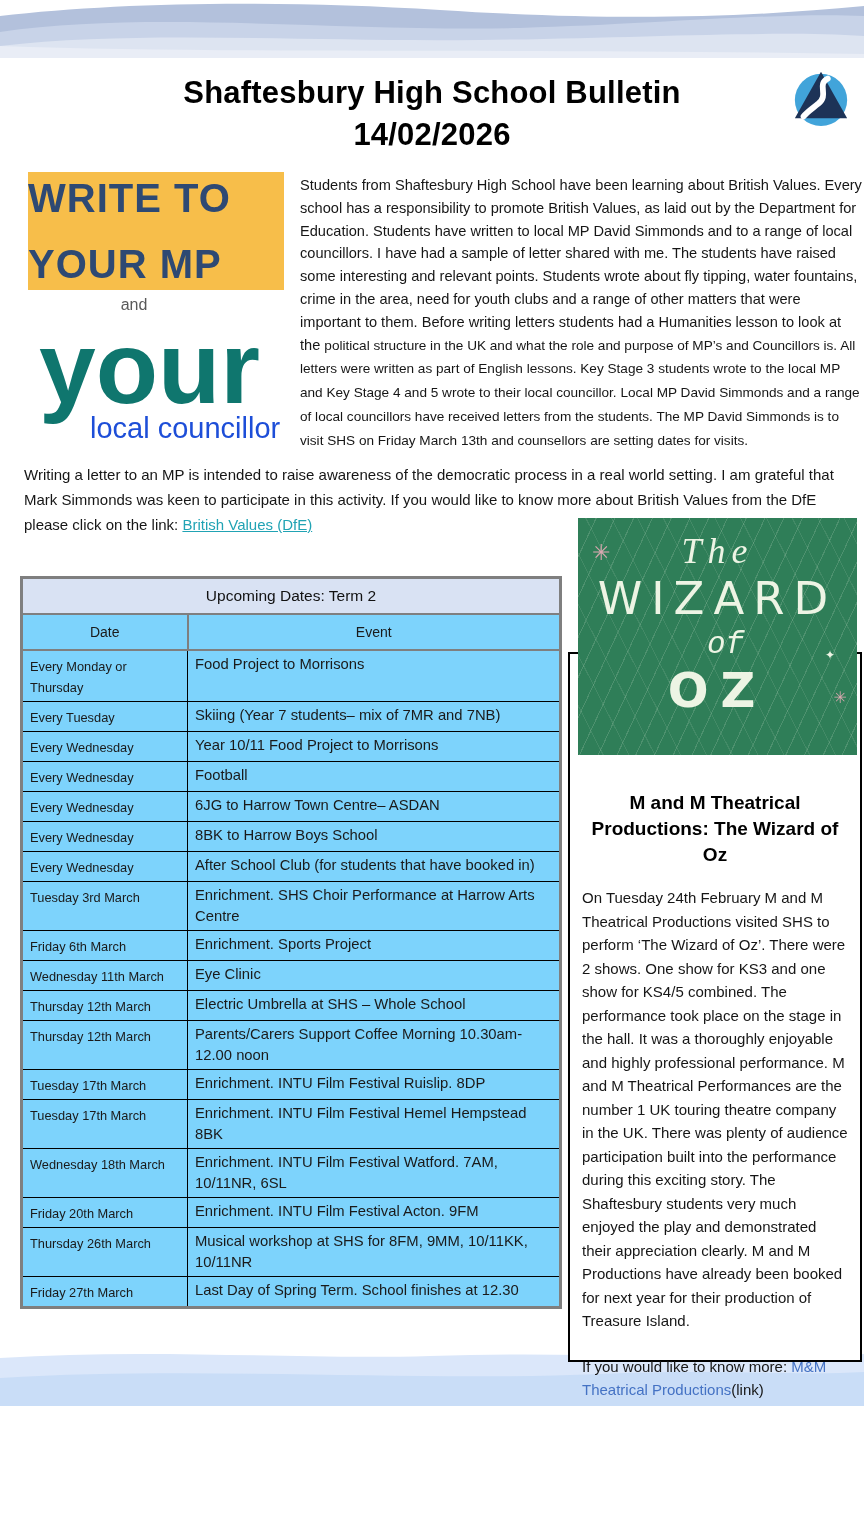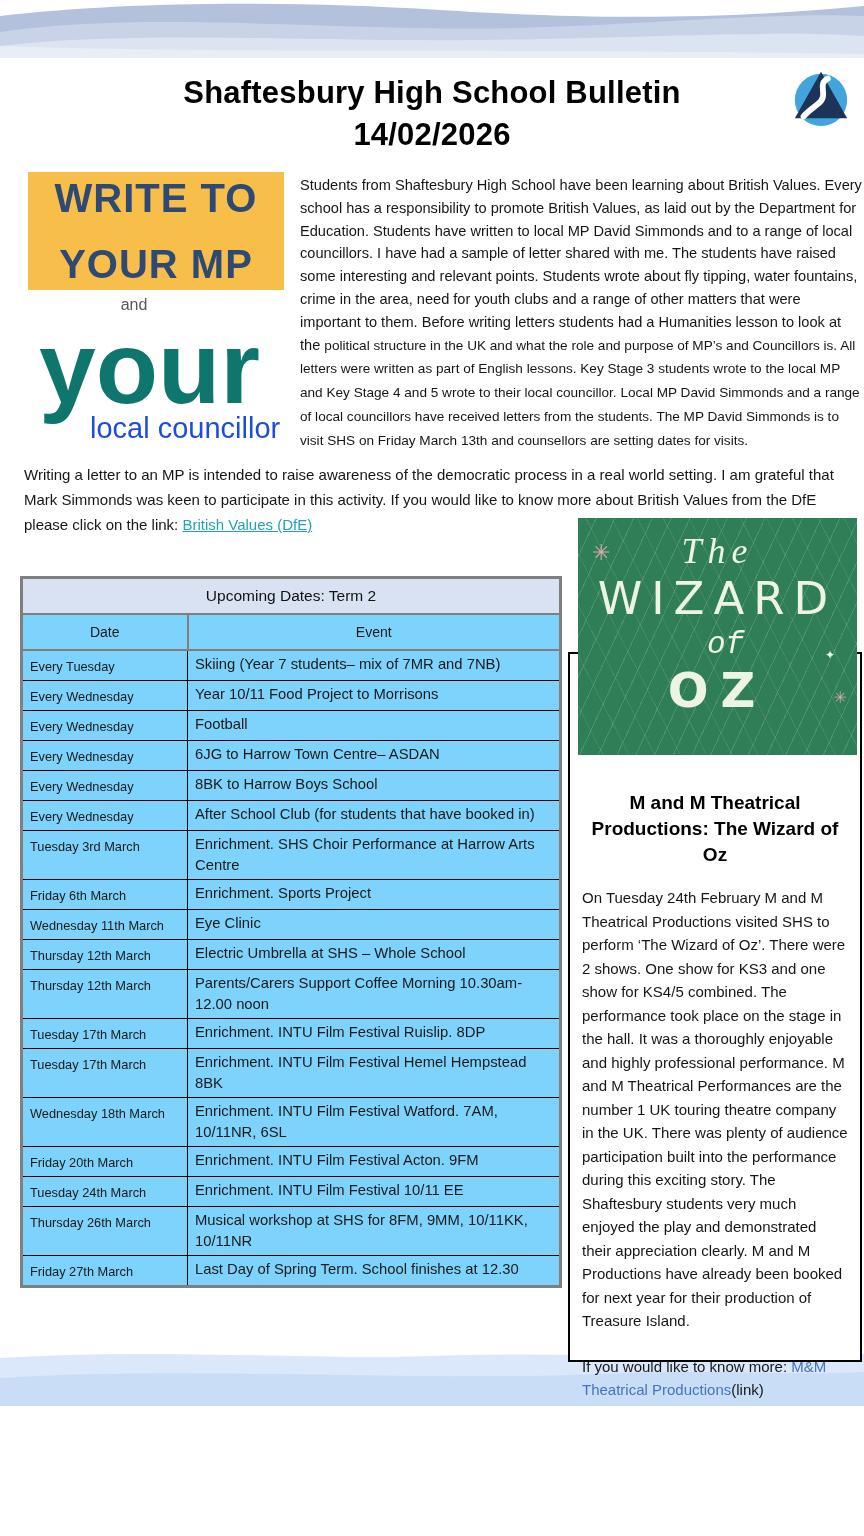--- a/index.html
+++ b/index.html
@@ -11,21 +11,21 @@
   .footer-wave{position:absolute;bottom:0;left:0;width:864px;height:62px;}
 
   
   .title-block{position:absolute;top:72px;left:0;width:864px;text-align:center;color:#000;}
   .title-line{font-weight:bold;font-size:31px;line-height:42px;letter-spacing:0.2px;}
 
   .logo{position:absolute;top:66px;left:790px;width:62px;height:64px;}
 
   
   .mp-yellow{position:absolute;left:28px;top:172px;width:256px;height:118px;background:#f7be4a;
-             display:flex;flex-direction:column;justify-content:center;text-align:center;gap:16px;}
+             display:flex;flex-direction:column;justify-content:center;gap:16px;}
   .mp-yellow span{font-weight:bold;font-size:40px;line-height:50px;color:#2e4973;letter-spacing:1px;}
   .mp-and{position:absolute;left:28px;top:296px;width:212px;text-align:center;font-size:16px;color:#595959;}
   .your-wrap{position:absolute;left:30px;top:322px;width:260px;height:122px;}
   .your-word{position:absolute;left:9px;top:-6px;font-size:102px;line-height:104px;font-weight:bold;
              color:#0f766e;letter-spacing:0px;}
   .local-councillor{position:absolute;left:60px;top:90px;font-size:29px;color:#1d4ed8;}
 
   
   .intro-p{position:absolute;left:300px;top:174px;width:562px;font-size:14.6px;line-height:22.8px;color:#161616;}
   .intro-p .smaller{font-size:13.6px;}
@@ -119,20 +119,24 @@
       <tr>
         <th class="t-title" colspan="2">Upcoming Dates: Term 2</th>
       </tr>
       <tr>
         <th class="t-col t-col-date">Date</th>
         <th class="t-col">Event</th>
       </tr>
     </thead>
     <tbody>
         <tr>
+          <td class="c-date">Every Monday or Thursday</td>
+          <td class="c-event">Food Project to Morrisons</td>
+        </tr>
+        <tr>
           <td class="c-date">Every Tuesday</td>
           <td class="c-event">Skiing (Year 7 students– mix of 7MR and 7NB)</td>
         </tr>
         <tr>
           <td class="c-date">Every Wednesday</td>
           <td class="c-event">Year 10/11 Food Project to Morrisons</td>
         </tr>
         <tr>
           <td class="c-date">Every Wednesday</td>
           <td class="c-event">Football</td>
@@ -177,24 +181,20 @@
           <td class="c-date">Tuesday 17th March</td>
           <td class="c-event">Enrichment. INTU Film Festival Hemel Hempstead 8BK</td>
         </tr>
         <tr>
           <td class="c-date">Wednesday 18th March</td>
           <td class="c-event">Enrichment. INTU Film Festival Watford. 7AM, 10/11NR, 6SL</td>
         </tr>
         <tr>
           <td class="c-date">Friday 20th March</td>
           <td class="c-event">Enrichment. INTU Film Festival Acton. 9FM</td>
-        </tr>
-        <tr>
-          <td class="c-date">Tuesday 24th March</td>
-          <td class="c-event">Enrichment. INTU Film Festival 10/11 EE</td>
         </tr>
         <tr>
           <td class="c-date">Thursday 26th March</td>
           <td class="c-event">Musical workshop at SHS for 8FM, 9MM, 10/11KK, 10/11NR</td>
         </tr>
         <tr>
           <td class="c-date">Friday 27th March</td>
           <td class="c-event">Last Day of Spring Term. School finishes at 12.30</td>
         </tr>
       </tbody>

